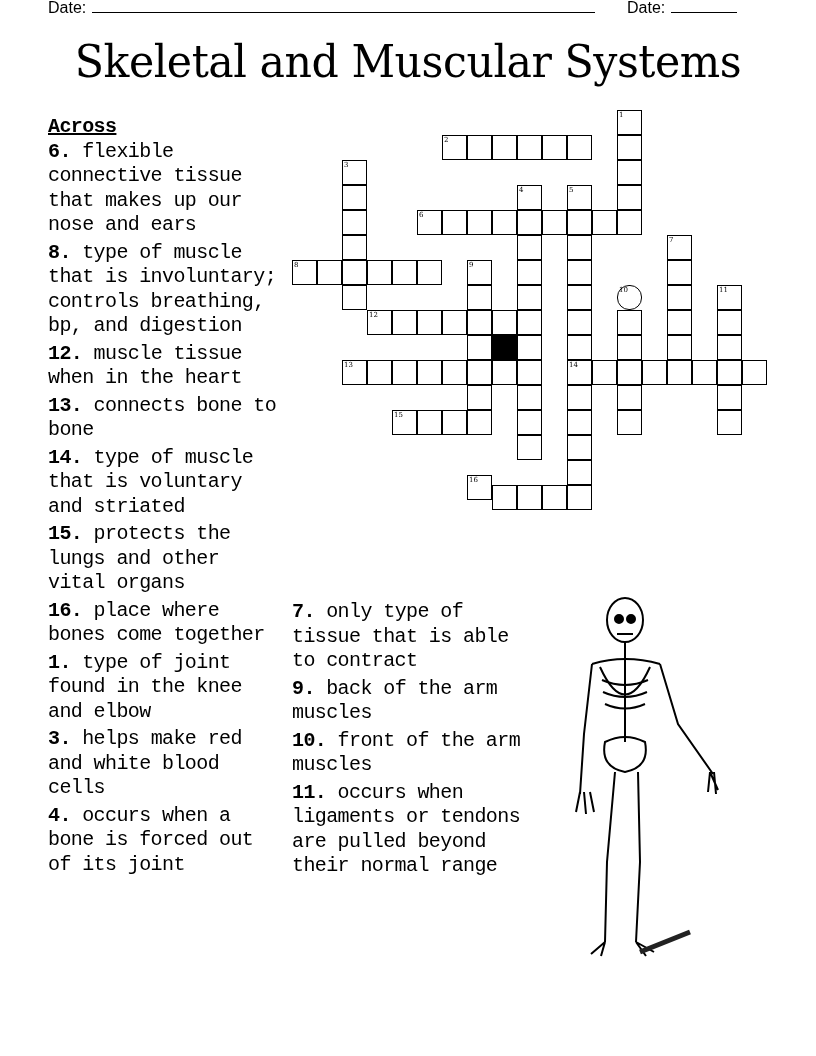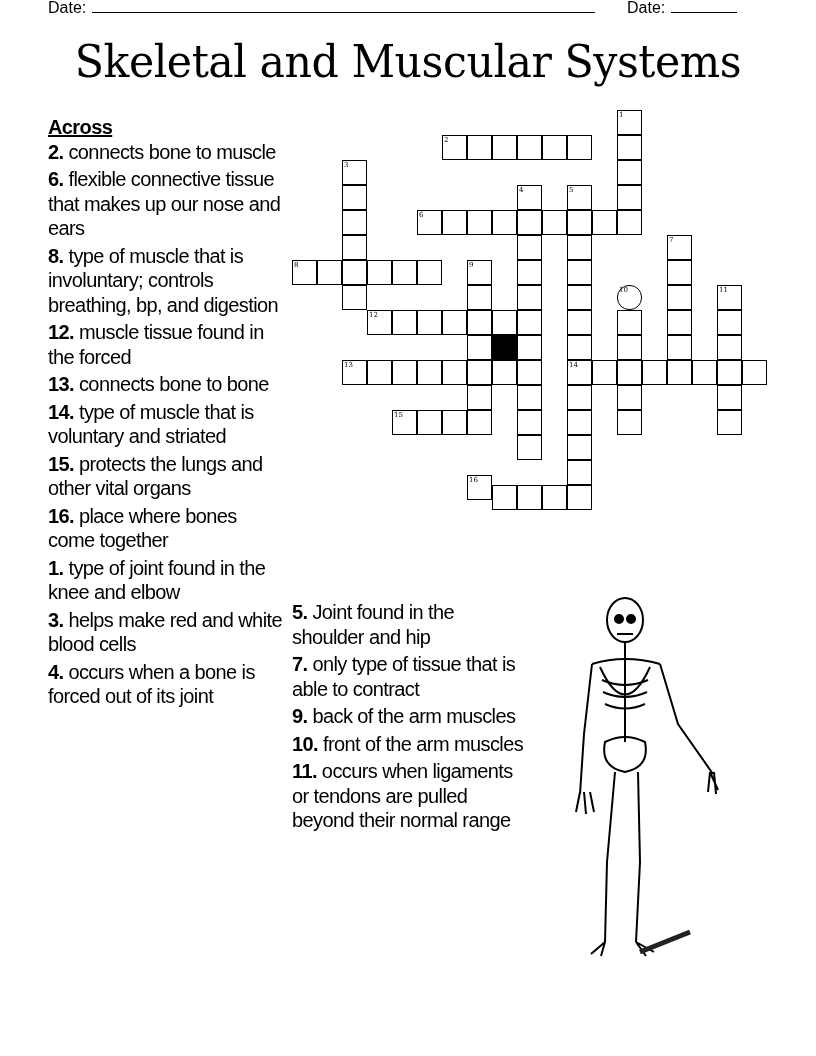--- a/index.html
+++ b/index.html
@@ -1,21 +1,21 @@
 <!DOCTYPE html>
 <html><head>
 <meta charset="utf-8">
 <style>
   html, body { margin:0; padding:0; background:#fff; }
   body { width:816px; height:1056px; position:relative; overflow:hidden; color:#000; }
   .hdr { position:absolute; top:-2px; font-family:"Liberation Sans", sans-serif; font-size:16px; }
   .hdr .line { display:inline-block; border-bottom:1px solid #000; height:14px; vertical-align:baseline; margin-left:6px; }
   .title { position:absolute; top:36px; left:0; width:816px; text-align:center;
            font-family:"DejaVu Serif", serif; font-size:44px; letter-spacing:-0.5px; transform:scaleX(0.97); }
-  .clues { position:absolute; font-family:Liberation Sans, sans-serif; font-size:20px; line-height:24.5px; letter-spacing:-0.6px; }
+  .clues { position:absolute; font-family:Liberation Mono, monospace; font-size:20px; line-height:24.5px; letter-spacing:-0.6px; }
   .clues .heading { font-weight:bold; text-decoration:underline; margin-top:2px; }
   .clues .clue { margin-bottom:3px; }
   .clues .num { font-weight:bold; }
   .grid { position:absolute; left:292px; top:110px; }
   .cell { position:absolute; width:25px; height:25px; box-sizing:border-box; border:1px solid #000; background:#fff; }
   .cell.black { background:#000; }
   .cell .n { position:absolute; left:1px; top:0; font-family:"DejaVu Serif", serif; font-size:7px; line-height:8px; }
   .skeleton { position:absolute; left:570px; top:592px; width:165px; height:370px; }
 </style>
 </head>
@@ -26,39 +26,37 @@
 </div>
 <div class="hdr" style="left:627px;">
   <span>Date:</span><span class="line" style="width:66px;"></span>
 </div>
 
 <div class="title">Skeletal and Muscular Systems</div>
 
 <div class="clues" style="left:48px; top:113px; width:235px;">
   <div class="heading">Across</div>
   <div id="across-list">
-      <div class="clue"><span class="num">2.</span><span> connects bone to muscle</span></div>
       <div class="clue"><span class="num">6.</span><span> flexible connective tissue that makes up our nose and ears</span></div>
       <div class="clue"><span class="num">8.</span><span> type of muscle that is involuntary; controls breathing, bp, and digestion</span></div>
-      <div class="clue"><span class="num">12.</span><span> muscle tissue found in the forced</span></div>
+      <div class="clue"><span class="num">12.</span><span> muscle tissue when in the heart</span></div>
       <div class="clue"><span class="num">13.</span><span> connects bone to bone</span></div>
       <div class="clue"><span class="num">14.</span><span> type of muscle that is voluntary and striated</span></div>
       <div class="clue"><span class="num">15.</span><span> protects the lungs and other vital organs</span></div>
       <div class="clue"><span class="num">16.</span><span> place where bones come together</span></div>
     </div>
   <div id="down-list-1">
       <div class="clue"><span class="num">1.</span><span> type of joint found in the knee and elbow</span></div>
       <div class="clue"><span class="num">3.</span><span> helps make red and white blood cells</span></div>
       <div class="clue"><span class="num">4.</span><span> occurs when a bone is forced out of its joint</span></div>
     </div>
 </div>
 
 <div class="clues" style="left:292px; top:600px; width:232px;">
   <div id="down-list-2">
-      <div class="clue"><span class="num">5.</span><span> Joint found in the shoulder and hip</span></div>
       <div class="clue"><span class="num">7.</span><span> only type of tissue that is able to contract</span></div>
       <div class="clue"><span class="num">9.</span><span> back of the arm muscles</span></div>
       <div class="clue"><span class="num">10.</span><span> front of the arm muscles</span></div>
       <div class="clue"><span class="num">11.</span><span> occurs when ligaments or tendons are pulled beyond their normal range</span></div>
     </div>
 </div>
 
 <div class="grid" id="grid">
     <div class="cell" style="left: 325px; top: 0px;">
       <span class="n">1</span>

